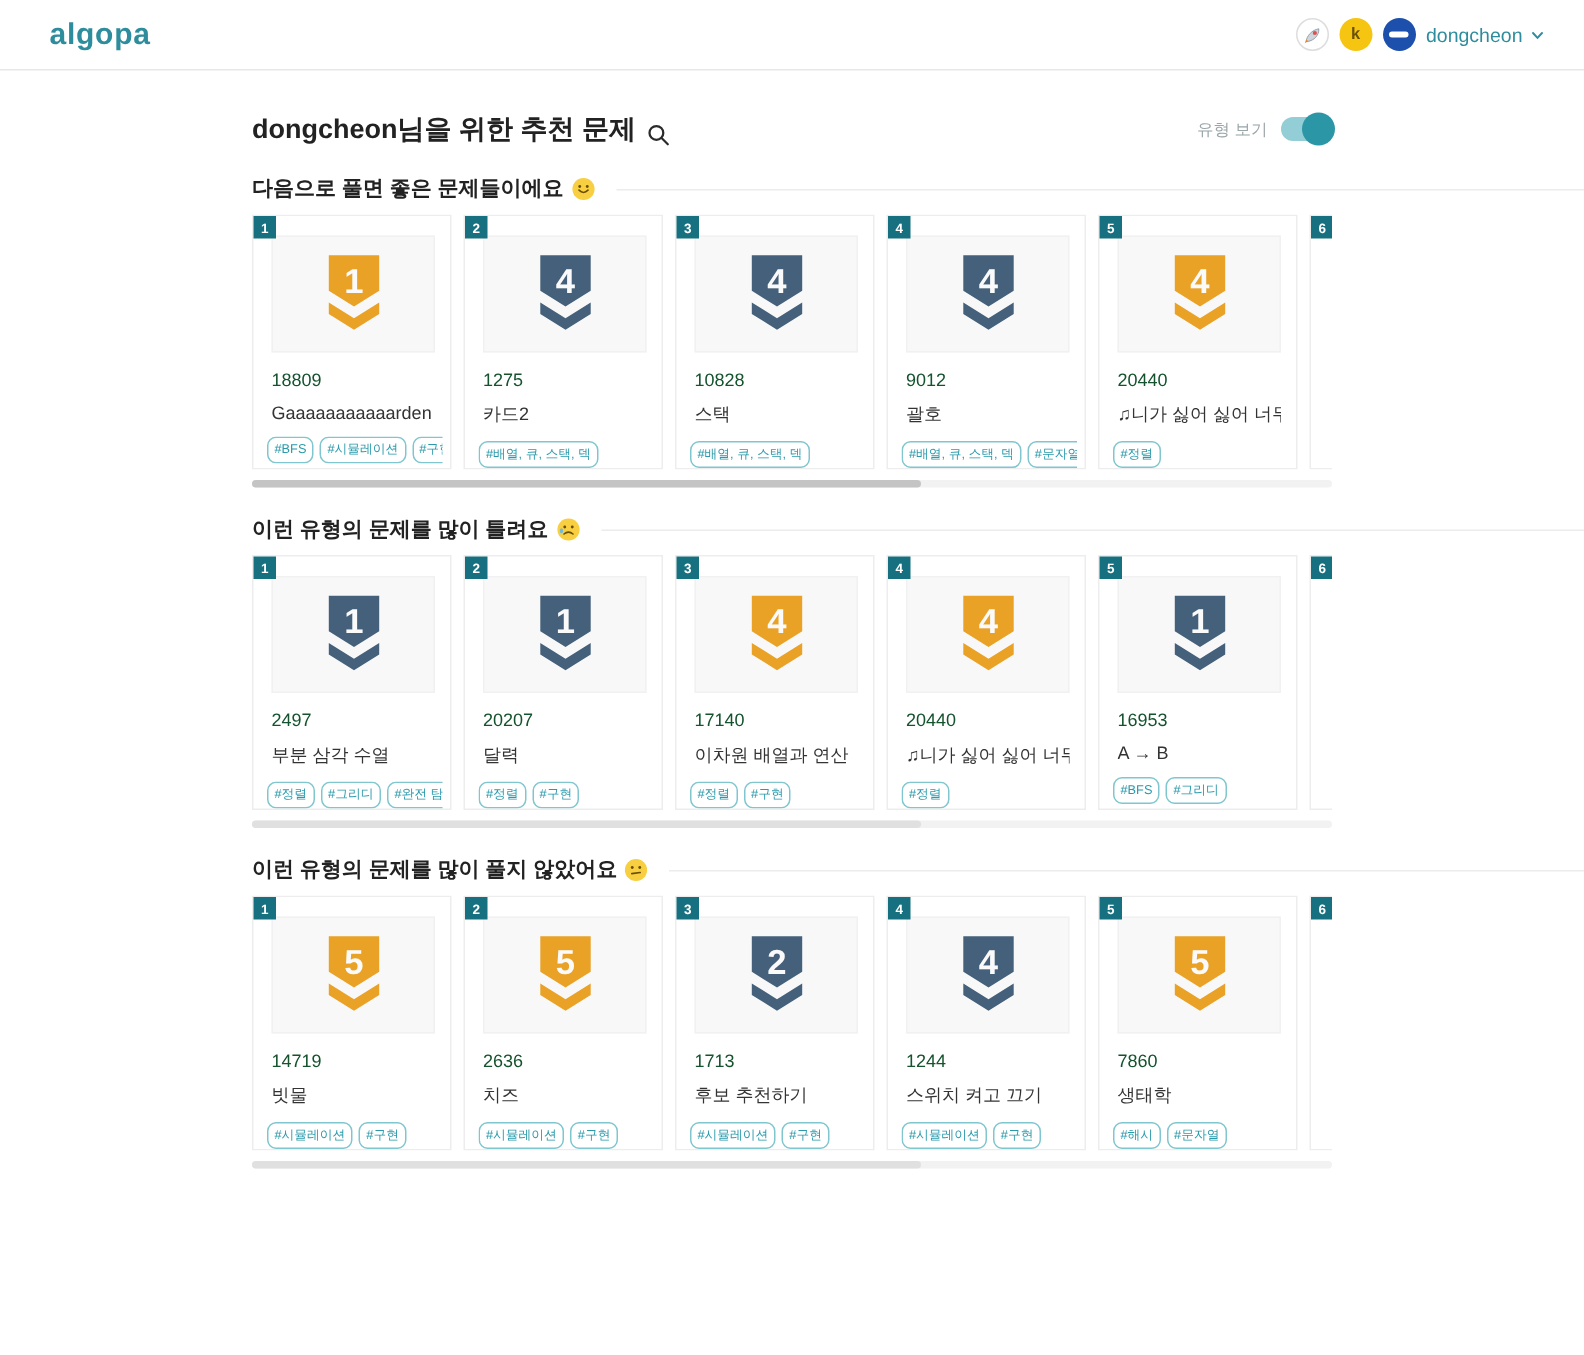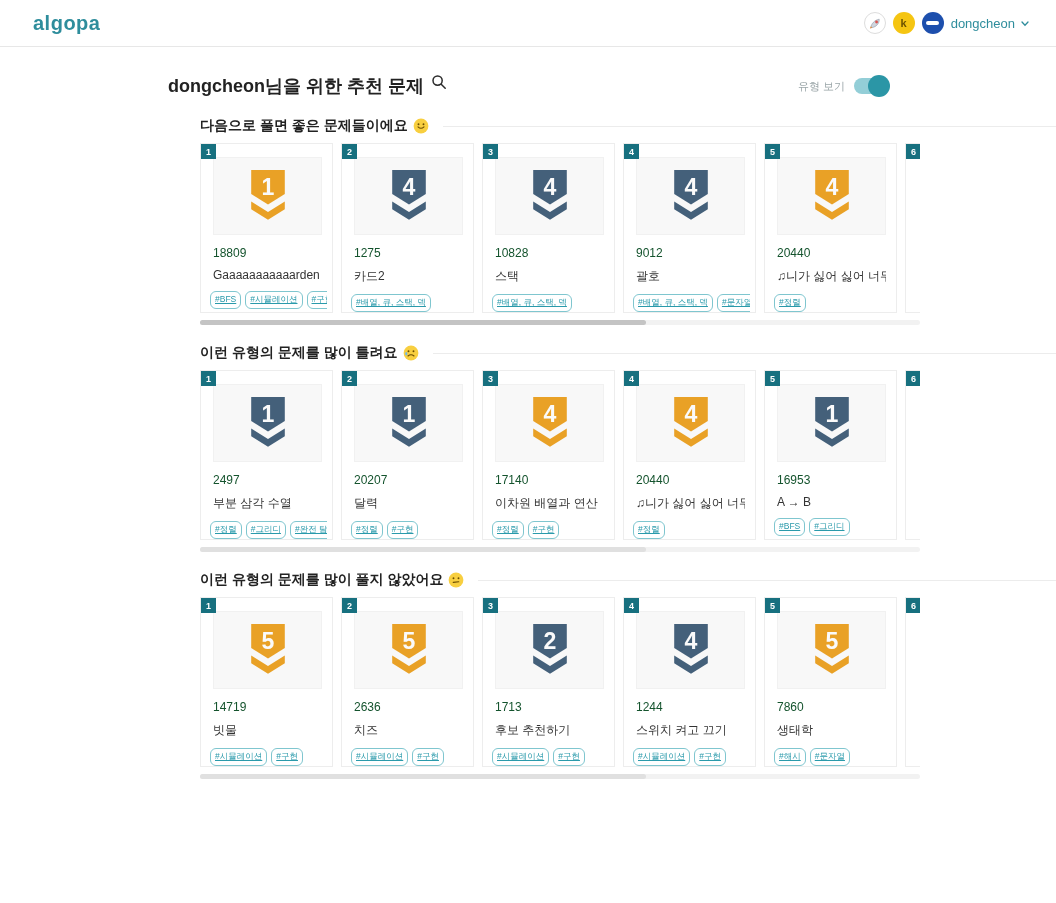--- a/index.html
+++ b/index.html
@@ -16,47 +16,47 @@
   .rocket-circle { background:#fff; border:1px solid #ddd; }
   .k-circle { background:#f5c512; color:#6b5200; }
   .boj-circle { background:#1d4fad; }
   .boj-band { width:13px; height:4px; background:#fff; border-radius:2px; }
   .user-chip { display:flex; align-items:center; gap:5px; margin-left:0; cursor:pointer; }
   .user-name { color:#2e8d9c; font-size:13px; }
 
   
   .main { padding:27px 0 0 168px; }
   .title-row { width:720px; display:flex; align-items:center; justify-content:space-between; }
-  .page-title { font-size:18px; font-weight:bold; color:#222; display:flex; align-items:flex-start; gap:7px; }
+  .page-title { font-size:18px; font-weight:bold; color:#222; display:flex; align-items:flex-end; gap:7px; }
   .toggle-wrap { display:flex; align-items:center; gap:9px; }
   .toggle-label { font-size:11px; color:#9aa5a8; }
   .toggle { width:34px; height:16px; border-radius:9px; background:#93ced7; position:relative; cursor:pointer; }
   .toggle-knob { position:absolute; right:-2px; top:-3px; width:22px; height:22px; border-radius:50%;
     background:#2b96a6; }
 
-  .section { margin-top:19px;margin-left:32px; }
+  .section { margin-top:19px; }
   .sec-head { display:flex; align-items:center; gap:14px; width:888px; }
   .sec-title-box { font-size:14px; font-weight:bold; color:#222; display:flex; align-items:center;
     gap:5px; white-space:nowrap; }
   .sec-line { flex:1; height:1px; background:#ececec; }
 
   .viewport { width:720px; overflow:hidden; margin-top:8px; }
   .cards-row { display:flex; gap:8px; width:max-content; }
   .card { position:relative; width:133px; min-width:133px; height:170px; background:#fff;
     border:1px solid #ededed; cursor:pointer; }
   .rank { position:absolute; top:0; left:0; width:15px; height:15px; background:#17707f;
     color:#fff; font-size:9px; font-weight:bold; display:flex; align-items:center; justify-content:center; }
   .tier-box { margin:13px 10px 0 12px; height:78px; background:#f8f8f8; border:1px solid #f1f1f1;
     display:flex; align-items:center; justify-content:center; }
   .tier-svg { width:42px; height:56px; }
   .pid { margin:11px 0 0 12px; font-size:12px; color:#14532d; }
   .ptitle { margin:8px 10px 0 12px; font-size:12px; color:#333; white-space:nowrap; overflow:hidden; }
   .tags { margin:9px 5px 0 9px; display:flex; gap:4px; overflow:hidden; }
   .tag { border:1px solid #7fc6cf; color:#2a9aab; font-size:8.5px; padding:2px 4px;
-    border-radius:6px; white-space:nowrap; background:#fff;text-decoration:underline; }
+    border-radius:6px; white-space:nowrap; background:#fff; }
 
   .hscroll { width:720px; height:5px; margin-top:7px; background:#f2f2f2; border-radius:3px; }
   .hthumb { width:62%; height:100%; background:#e0e0e0; border-radius:3px; cursor:grab; }
   .section:nth-of-type(1) .hthumb { background:#c4c4c4; }
 
   .face-svg { width:16px; height:16px; }
 </style>
 </head>
 <body>
 

